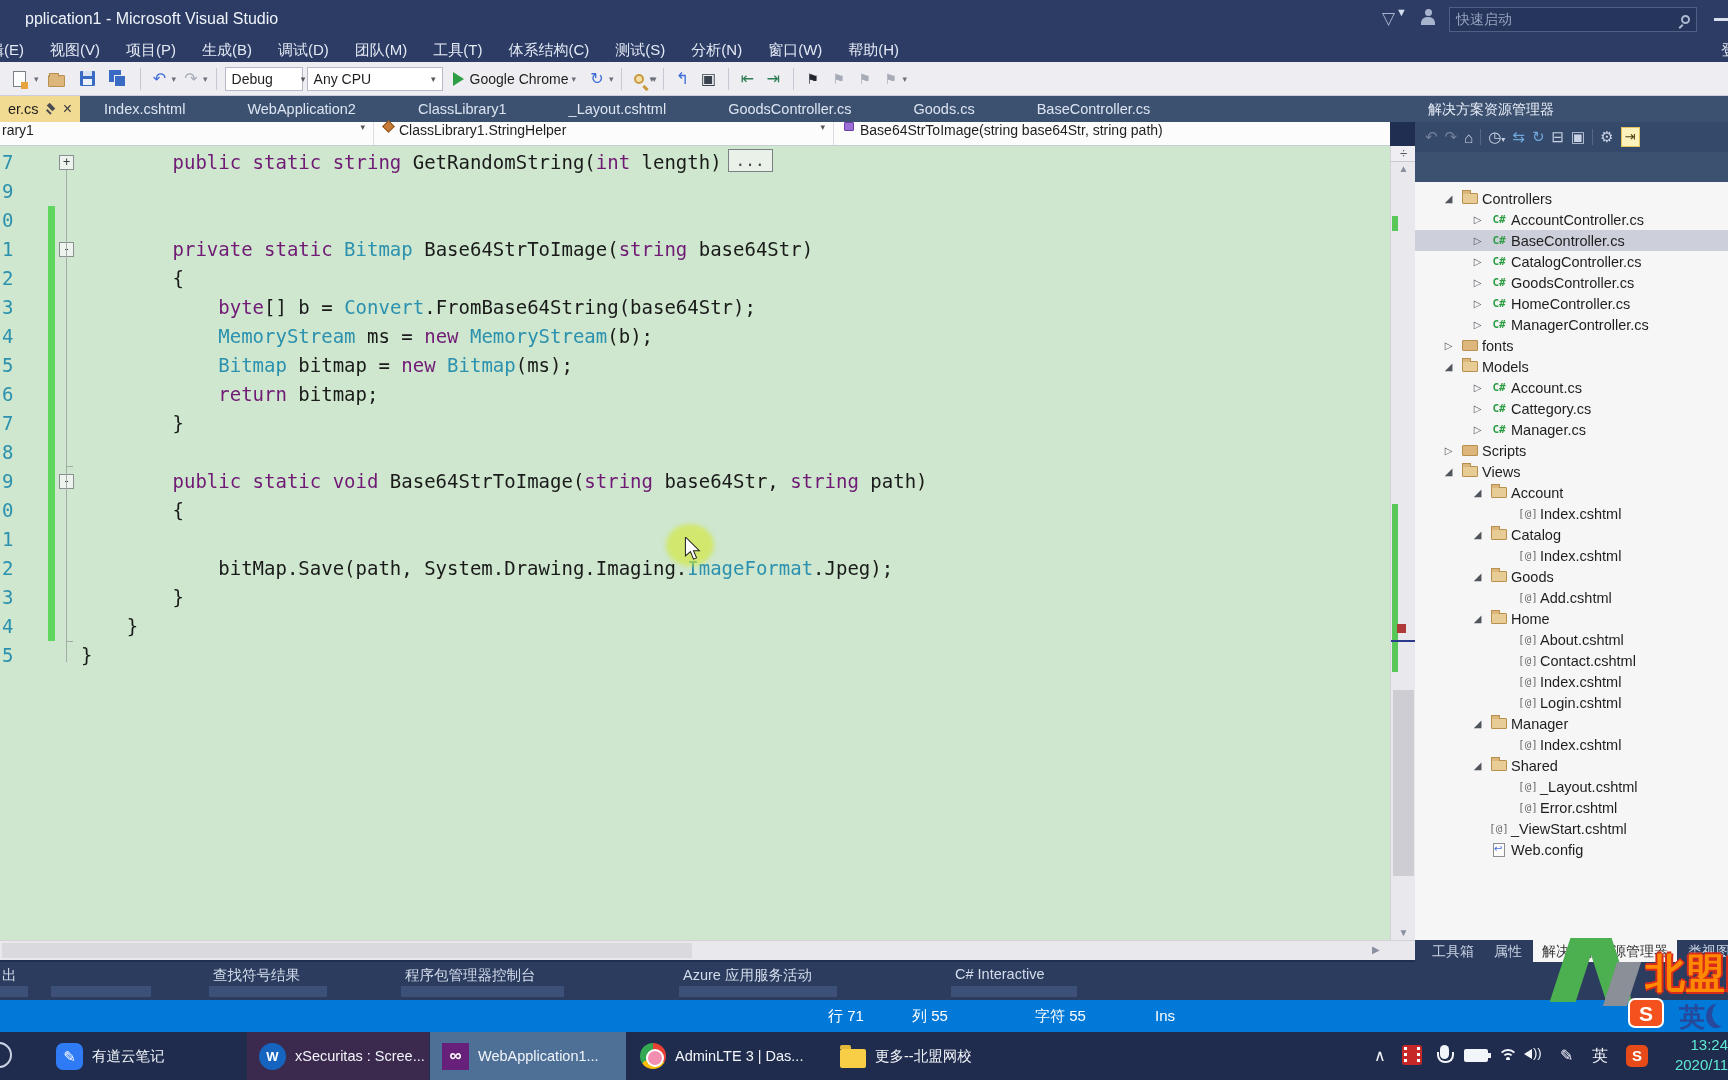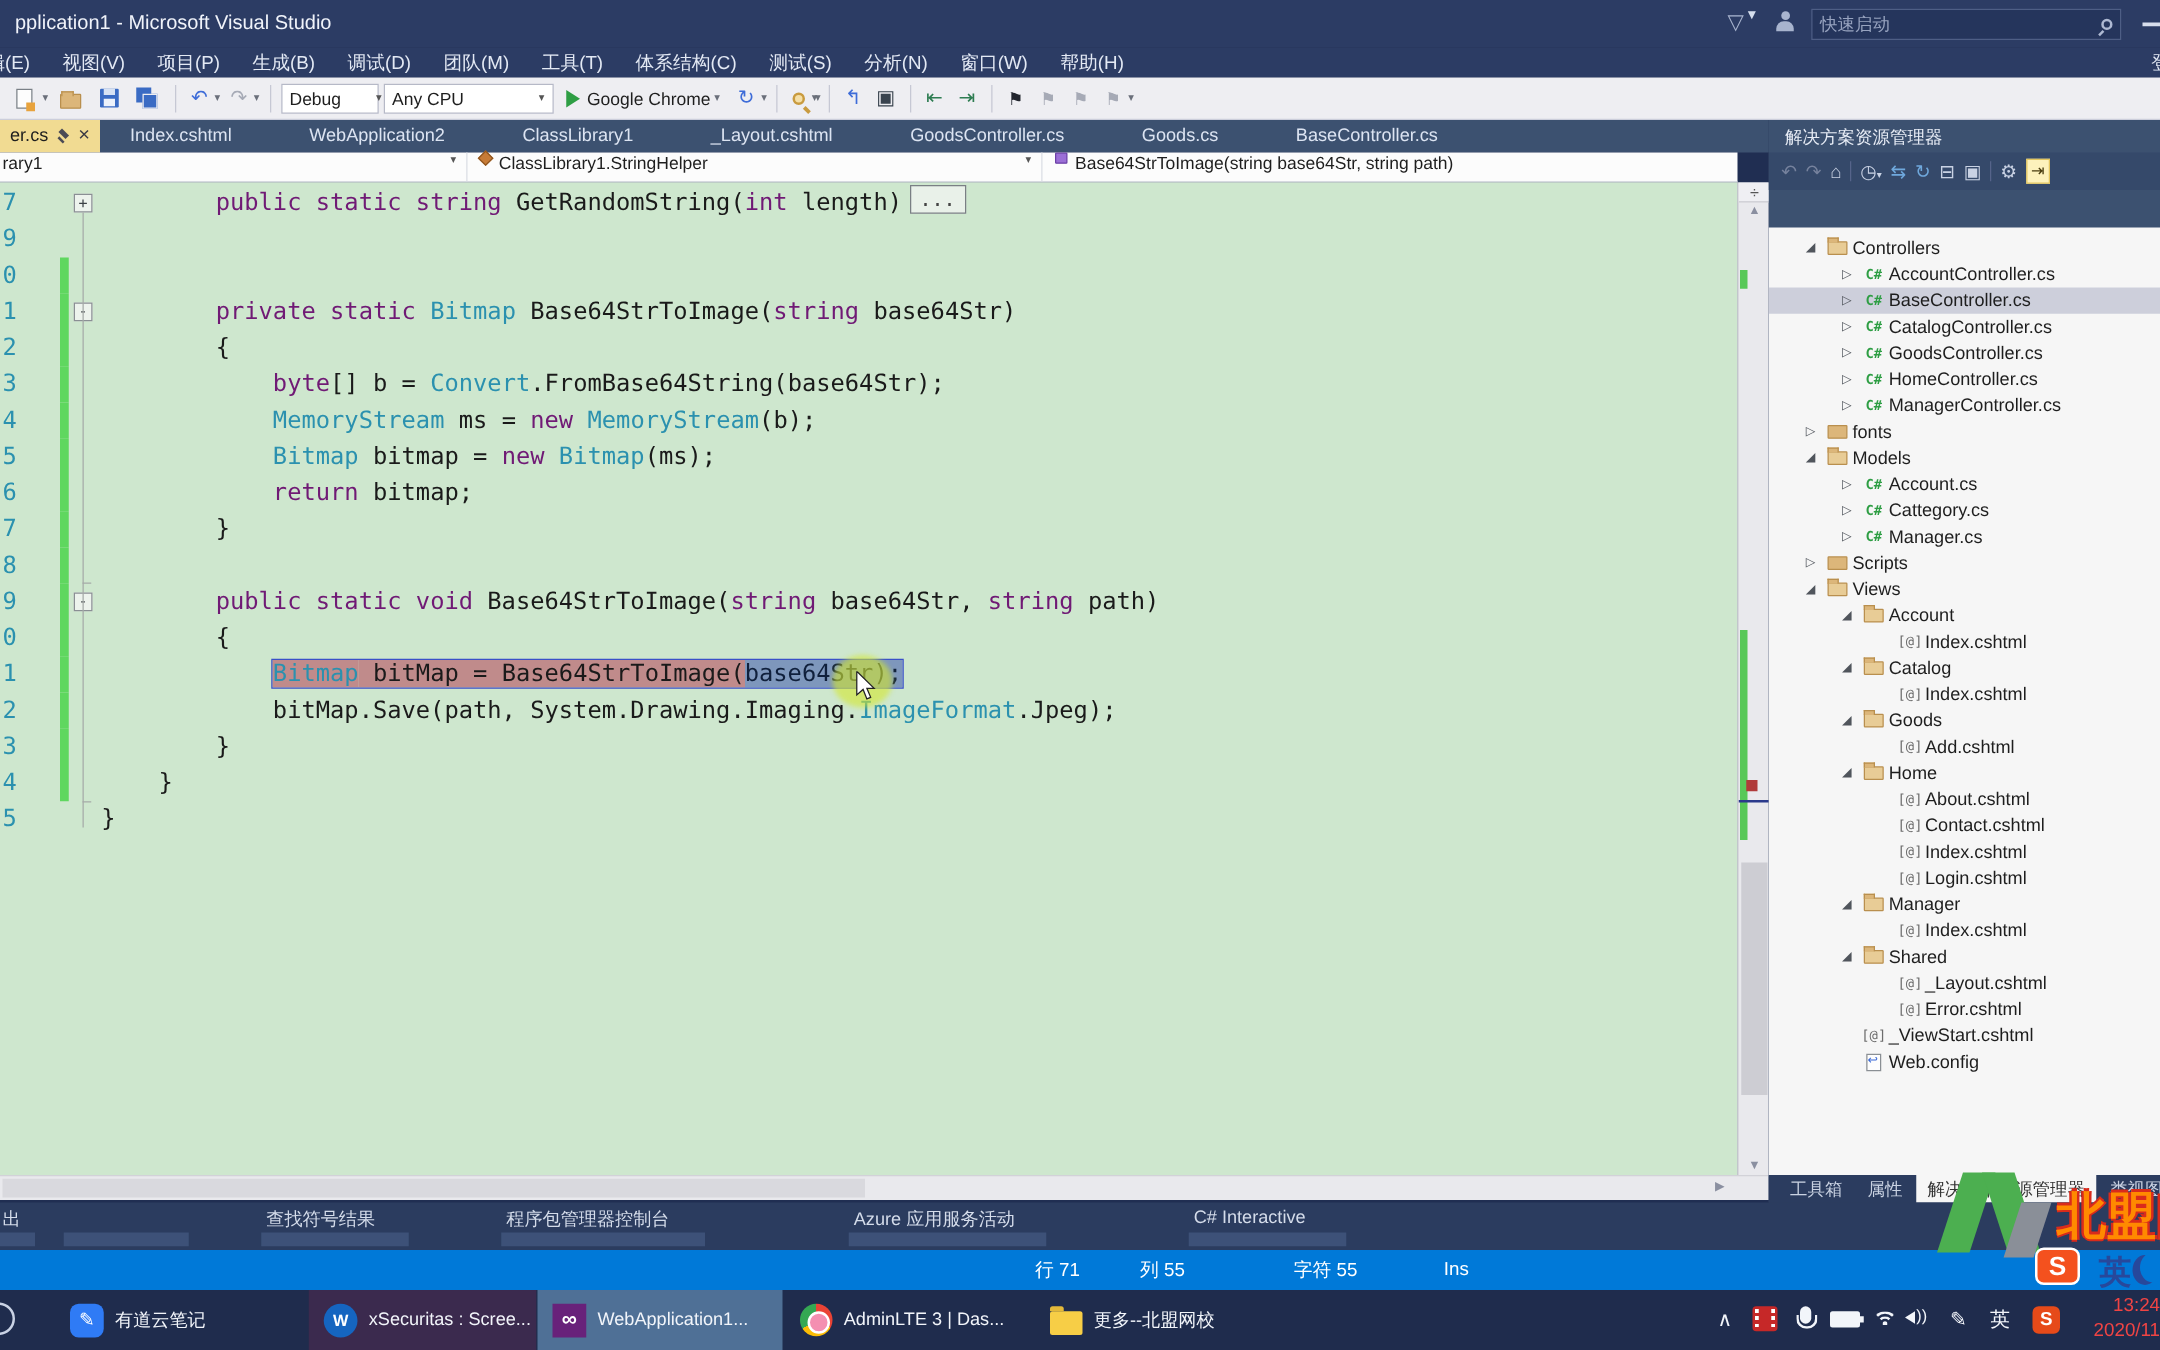--- a/index.html
+++ b/index.html
@@ -2,21 +2,21 @@
 <html><head>
 <meta charset="utf-8">
 <style>
   html,body{margin:0;padding:0;background:#10182e;}
   *{box-sizing:border-box;}
   #app{position:relative;width:1728px;height:1080px;overflow:hidden;
        font-family:"Liberation Sans","DejaVu Sans",sans-serif;background:#202E52;}
 
   
   .titlebar{position:absolute;left:0;top:0;width:1728px;height:38px;background:#2C3C64;color:#E8EDF6;}
-  .title-text{position:absolute;left:12px;top:10px;font-size:16px;color:#F0F3FA;white-space:nowrap;}
+  .title-text{position:absolute;left:25px;top:10px;font-size:16px;color:#F0F3FA;white-space:nowrap;}
   .filter-icon{position:absolute;left:1382px;top:8px;color:#A8B4CE;font-size:17px;}
   .feedback-icon{position:absolute;left:1420px;top:12px;width:16px;height:14px;}
   .feedback-icon .head{width:7px;height:7px;border-radius:50%;background:#A8B4CE;position:absolute;left:5px;top:-3px;}
   .feedback-icon .body{width:14px;height:8px;border-radius:6px 6px 0 0;background:#A8B4CE;position:absolute;left:1px;top:5px;}
   .quick-launch{position:absolute;left:1449px;top:7px;width:248px;height:25px;background:#25355C;border:1px solid #4E5E85;display:flex;align-items:center;padding:0 6px;justify-content:flex-end;}
   .quick-launch .ph{color:#97A3BF;font-size:14px;flex:1;}
   .mag-icon{width:9px;height:9px;border:2px solid #AEB9D2;border-radius:50%;position:relative;}
   .mag-icon::after{content:"";position:absolute;width:2px;height:5px;background:#AEB9D2;left:-3px;top:7px;transform:rotate(45deg);}
   .win-min{position:absolute;left:1714px;top:18px;width:20px;height:3px;background:#D7DEEC;}
 
@@ -164,21 +164,21 @@
   .mic-ic::after{content:"";position:absolute;left:-3px;top:7px;width:13px;height:9px;border:2px solid #F2F5FA;border-top:none;border-radius:0 0 8px 8px;}
   .bat-ic{width:24px;height:13px;border:2px solid #F2F5FA;border-radius:2px;position:relative;background:#F2F5FA;}
   .bat-ic::after{content:"";position:absolute;right:-5px;top:2px;width:3px;height:5px;background:#F2F5FA;}
   .wifi-ic{width:20px;height:11px;position:relative;overflow:hidden;}
   .wifi-ic .a1,.wifi-ic .a2,.wifi-ic .a3{position:absolute;border:2px solid #F2F5FA;border-radius:50%;border-bottom-color:transparent;border-left-color:transparent;border-right-color:transparent;}
   .wifi-ic .a1{width:20px;height:20px;left:0;top:0;} .wifi-ic .a2{width:12px;height:12px;left:4px;top:4px;} .wifi-ic .a3{width:4px;height:4px;left:8px;top:8px;background:#F2F5FA;border-radius:50%;}
   .spk-ic{position:relative;width:20px;height:14px;}
   .spk-ic .tri{position:absolute;left:0;top:2px;width:0;height:0;border-right:8px solid #F2F5FA;border-top:5px solid transparent;border-bottom:5px solid transparent;}
   .spk-ic .w{position:absolute;left:9px;top:-2px;color:#F2F5FA;font-size:13px;}
   .sbadge{width:22px;height:22px;background:#E64A19;border-radius:5px;color:#fff;font-weight:bold;font-size:15px;text-align:center;line-height:22px;}
-  .clock{position:absolute;left:1662px;top:3px;width:66px;height:42px;color:#ef4444;font-size:15px;line-height:20px;text-align:right;overflow:hidden;white-space:nowrap;}
+  .clock{position:absolute;left:1662px;top:3px;width:66px;height:42px;color:#5eead4;font-size:15px;line-height:20px;text-align:right;overflow:hidden;white-space:nowrap;}
 
   
   .wm{position:absolute;z-index:60;}
   .wm-m1{left:1560px;top:938px;width:26px;height:64px;background:#4CAF50;transform:skewX(-18deg);}
   .wm-m2{left:1596px;top:938px;width:26px;height:64px;background:#4CAF50;transform:skewX(18deg);}
   .wm-m3{left:1610px;top:962px;width:24px;height:44px;background:#8A8F98;transform:skewX(-18deg);}
   .wm-brand{left:1645px;top:950px;width:83px;height:46px;overflow:hidden;color:#FF8A00;font-size:40px;font-weight:bold;line-height:46px;white-space:nowrap;text-shadow:-2px 0 #D92B1C,2px 0 #D92B1C,0 -2px #D92B1C,0 2px #D92B1C;}
   .wm-s{left:1628px;top:998px;width:36px;height:30px;background:#F4511E;border:2px solid #fff;border-radius:7px;color:#fff;font-size:21px;font-weight:bold;text-align:center;line-height:27px;}
   .wm-en{left:1679px;top:1000px;color:#27489B;font-size:26px;font-weight:bold;}
   .wm-moon{left:1712px;top:1002px;width:20px;height:24px;border-radius:50%;box-shadow:-6px 2px 0 0 #27489B;}
@@ -388,21 +388,21 @@
           <pre><span class="pl">        </span><span class="kw">public static void</span><span class="pl"> Base64StrToImage(</span><span class="kw">string</span><span class="pl"> base64Str, </span><span class="kw">string</span><span class="pl"> path)</span></pre>
         </div>
         <div class="code-line">
           <div class="ln">0</div>
           <div class="chg"></div>
           <pre><span class="pl">        {</span></pre>
         </div>
         <div class="code-line">
           <div class="ln">1</div>
           <div class="chg"></div>
-          <pre><span class="pl">            </span><span class="sel-box"><span class="ty selr">Bitmap</span><span class="pl selr"> bitMap = Base64StrToImage(</span><span class="pl selb">base64Str);</span></span></pre>
+          <pre><span class="pl">            </span></pre>
         </div>
         <div class="code-line">
           <div class="ln">2</div>
           <div class="chg"></div>
           <pre><span class="pl">            bitMap.Save(path, System.Drawing.Imaging.</span><span class="ty">ImageFormat</span><span class="pl">.Jpeg);</span></pre>
         </div>
         <div class="code-line">
           <div class="ln">3</div>
           <div class="chg"></div>
           <pre><span class="pl">        }</span></pre>

